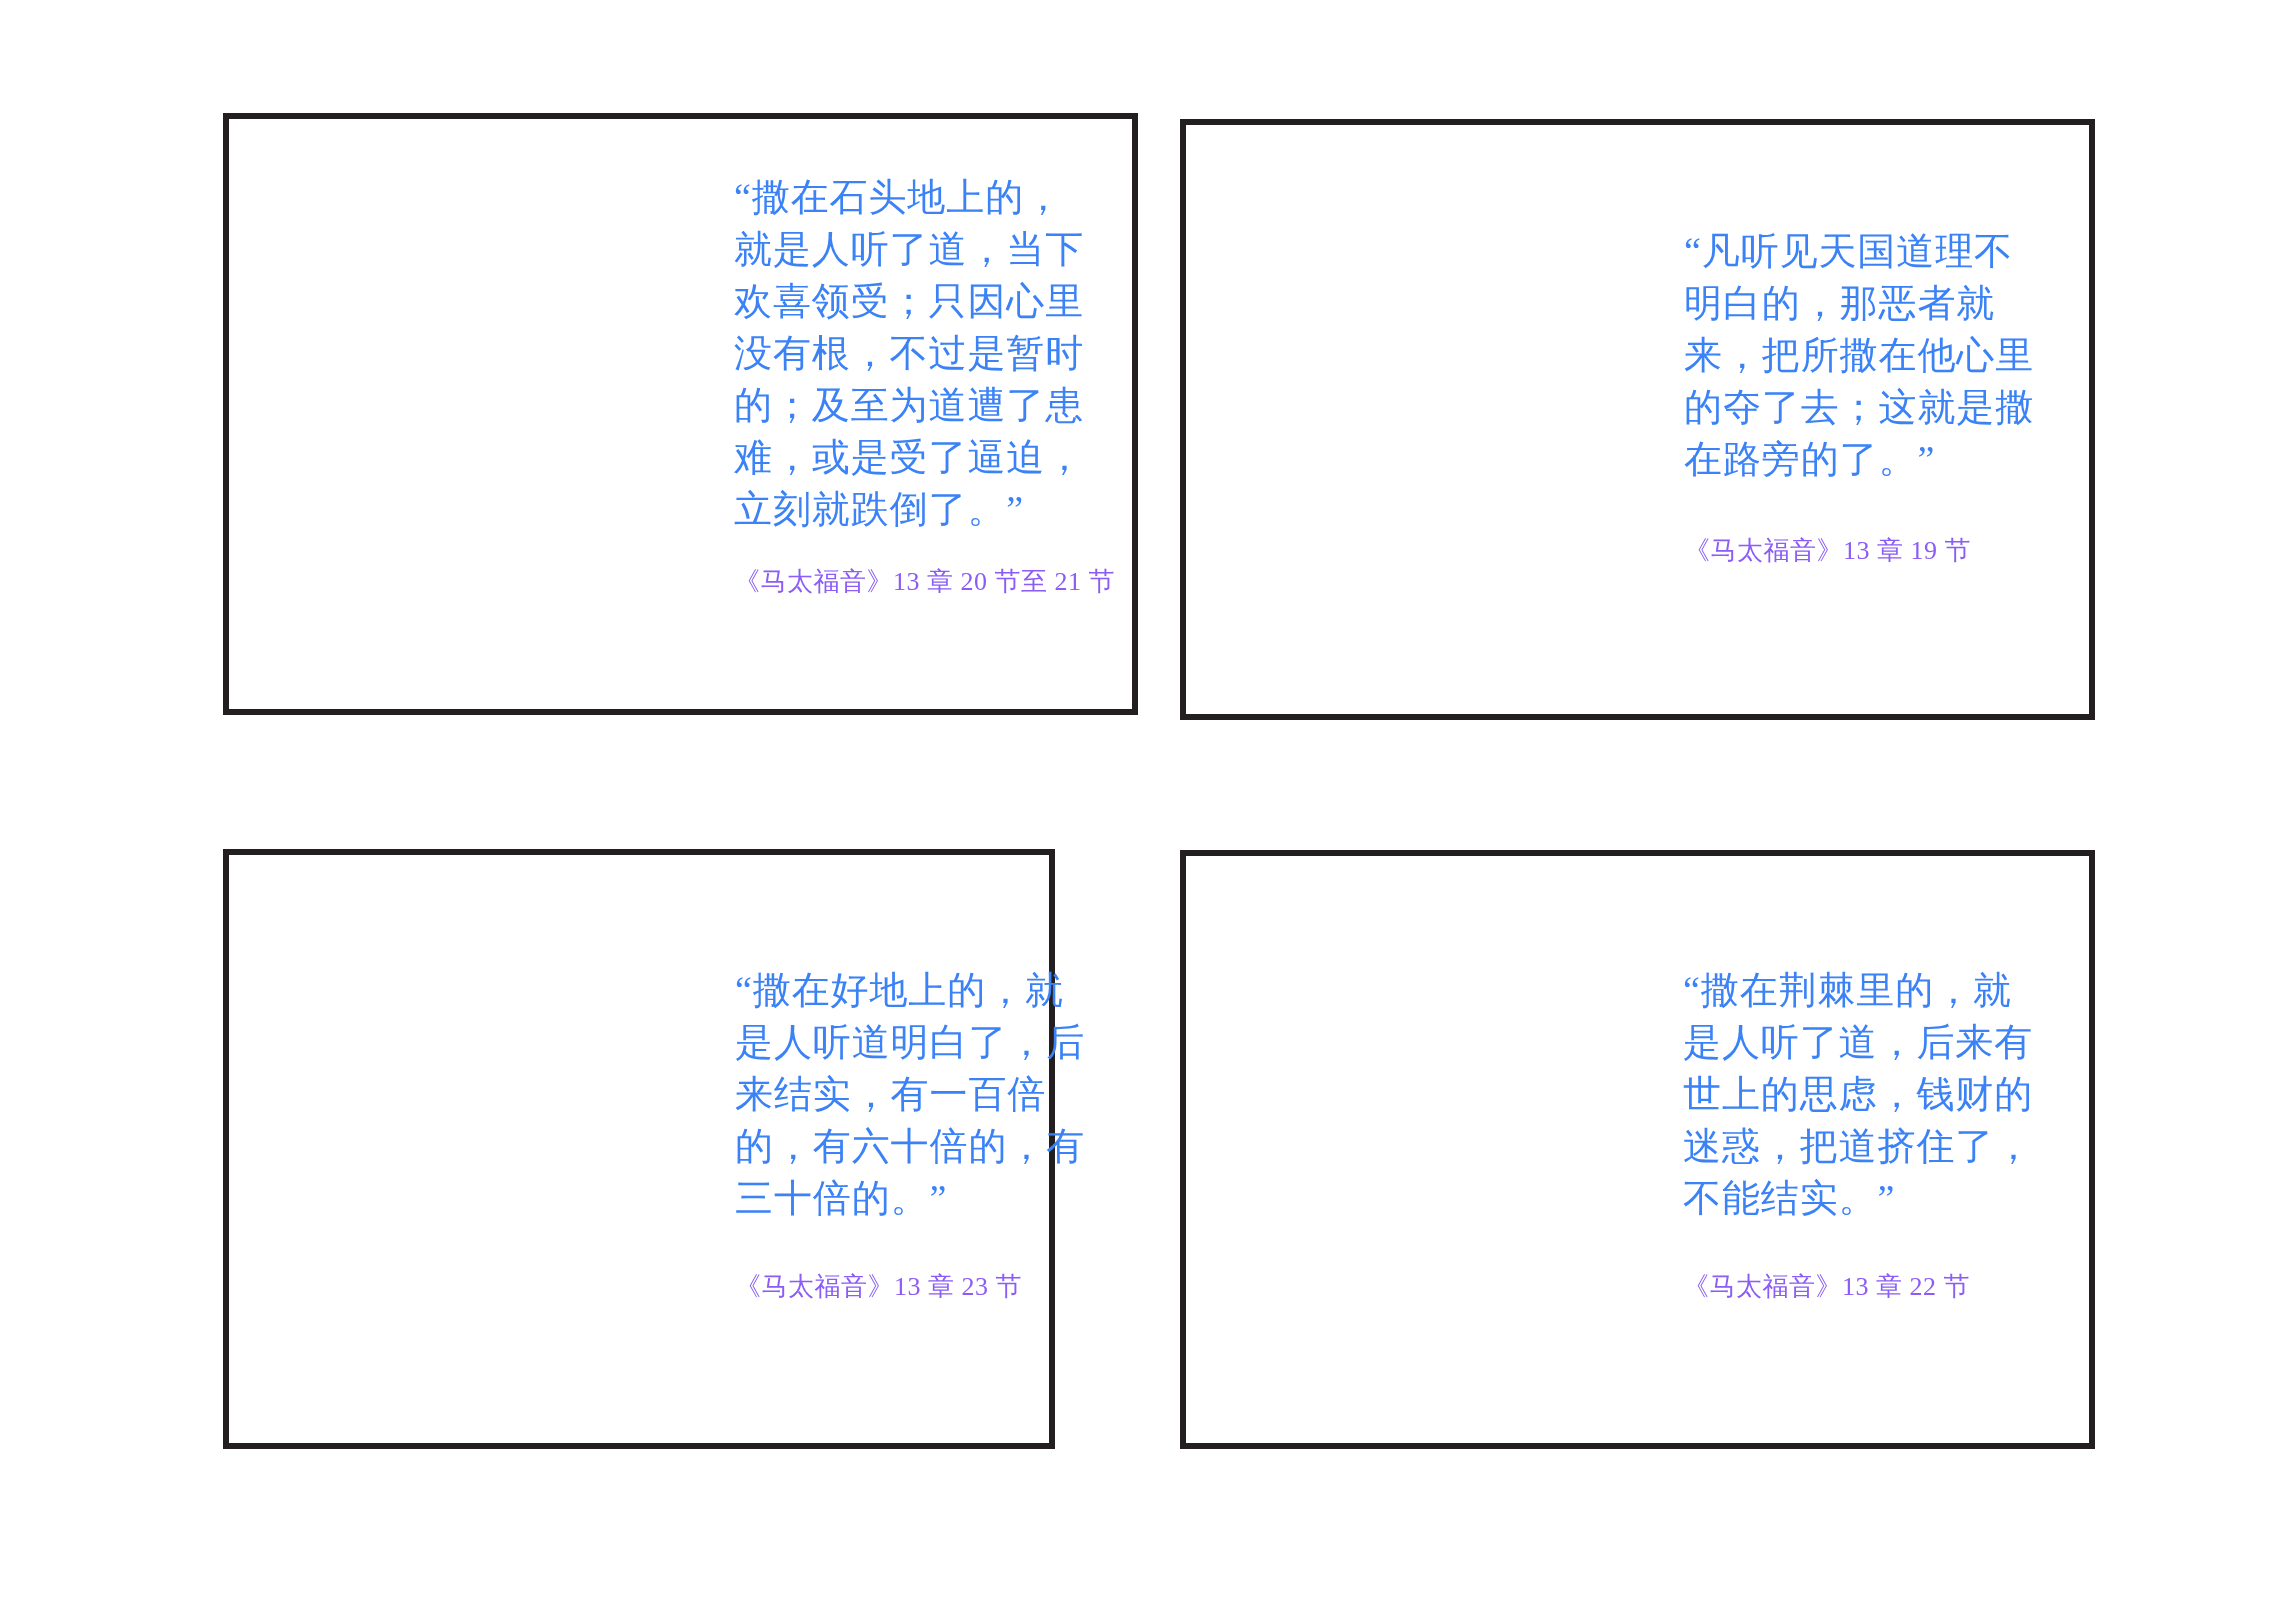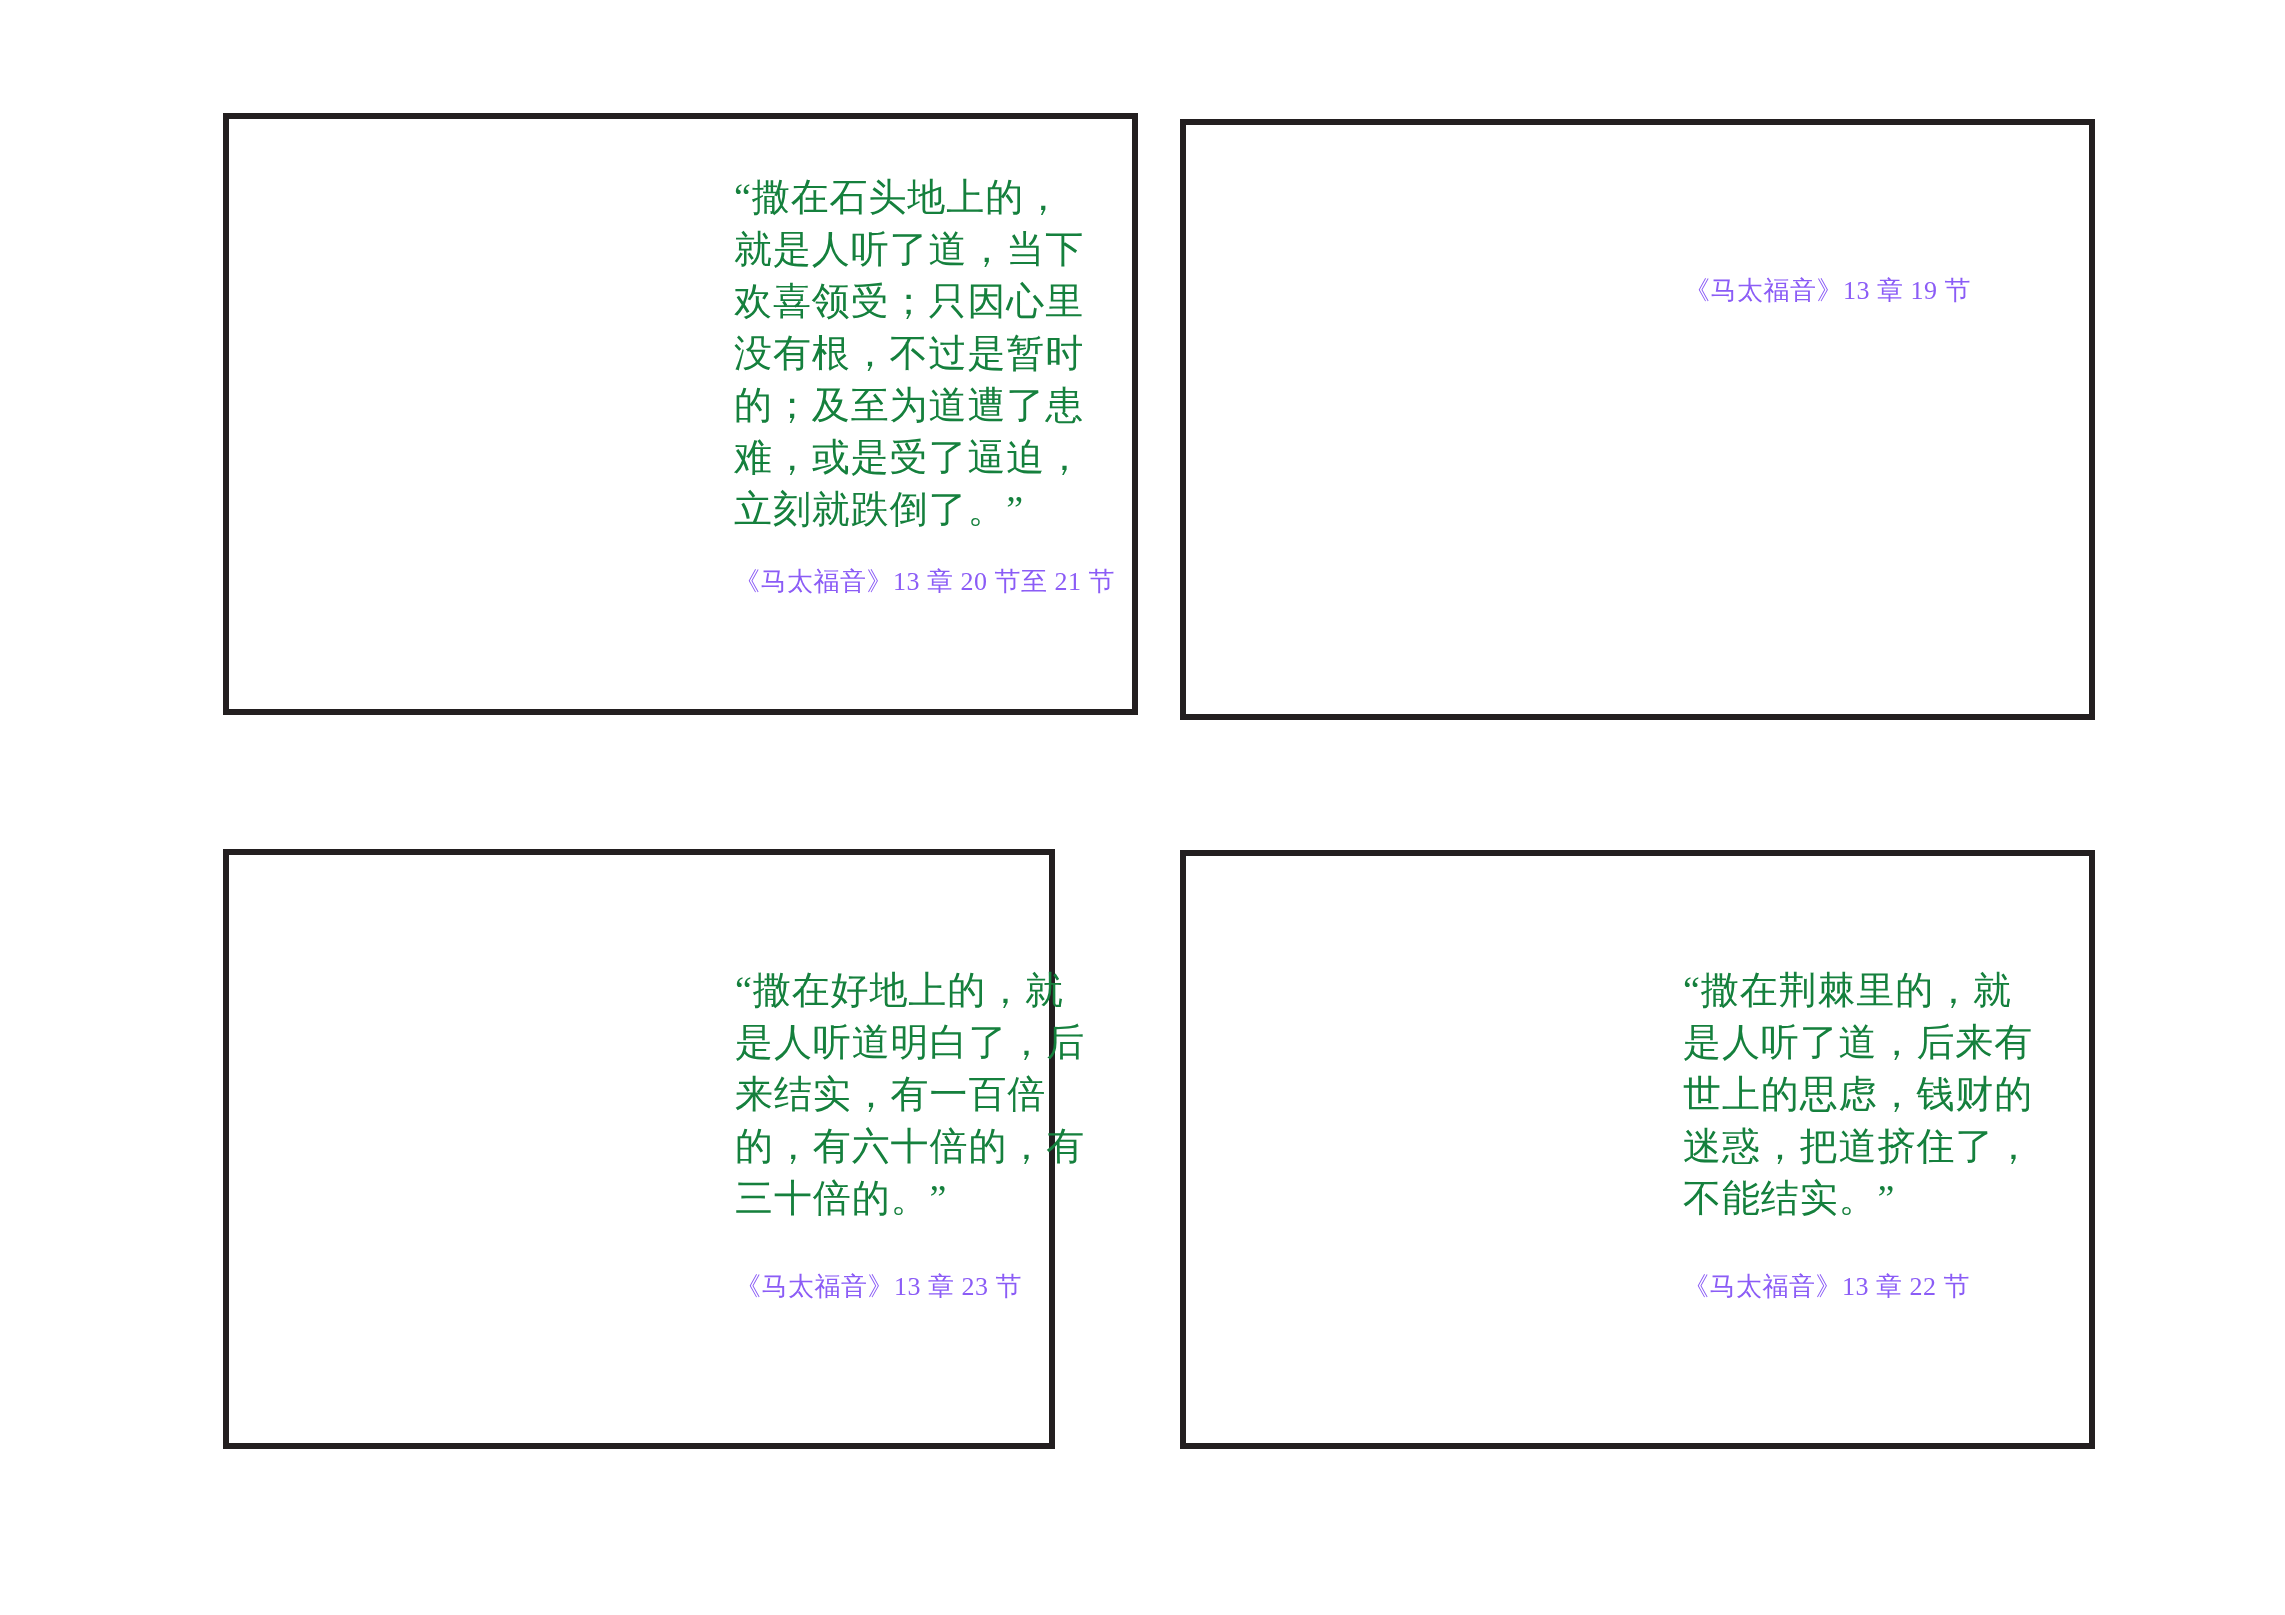--- a/index.html
+++ b/index.html
@@ -34,21 +34,21 @@
   .c1 .textbox { left: 505px; top: 52px;  }
   .c2 .textbox { left: 498px; top: 100px; }
   .c3 .textbox { left: 506px; top: 109px; }
   .c4 .textbox { left: 497px; top: 108px; }
 
   .quote {
     font-size: 38px;
     line-height: 52px;
     letter-spacing: 0.9px;
     white-space: pre-line;
-    color: #15803d;
+    color: #3b82f6;
   }
   .citation {
     font-size: 26px;
     line-height: 33px;
     letter-spacing: 0.5px;
     color: #8b5cf6;
   }
   .c1 .citation { margin-top: 30px; }
   .c2 .citation { margin-top: 49px; }
   .c3 .citation { margin-top: 46px; }
@@ -67,20 +67,25 @@
 没有根，不过是暂时
 的；及至为道遭了患
 难，或是受了逼迫，
 立刻就跌倒了。”</div>
       <div class="citation">《马太福音》13 章 20 节至 21 节</div>
     </div>
   </div>
 
   <div class="card c2">
     <div class="textbox">
+      <div class="quote">“凡听见天国道理不
+明白的，那恶者就
+来，把所撒在他心里
+的夺了去；这就是撒
+在路旁的了。”</div>
       <div class="citation">《马太福音》13 章 19 节</div>
     </div>
   </div>
 
   <div class="card c3">
     <div class="textbox">
       <div class="quote">“撒在好地上的，就
 是人听道明白了，后
 来结实，有一百倍
 的，有六十倍的，有

